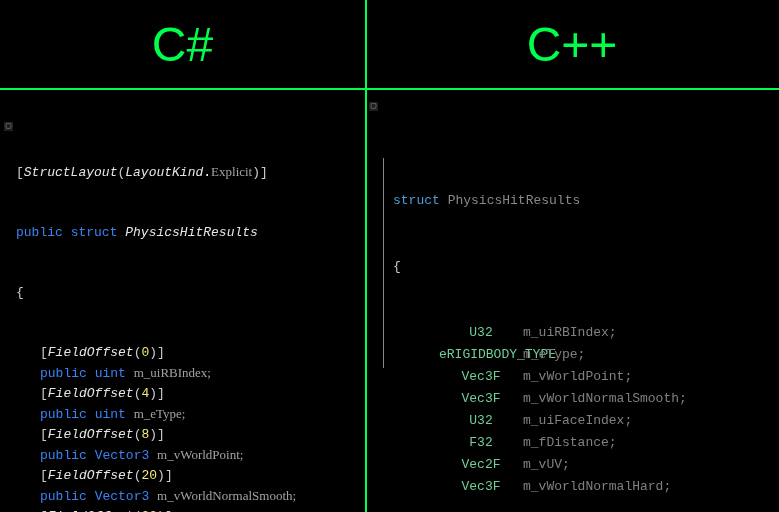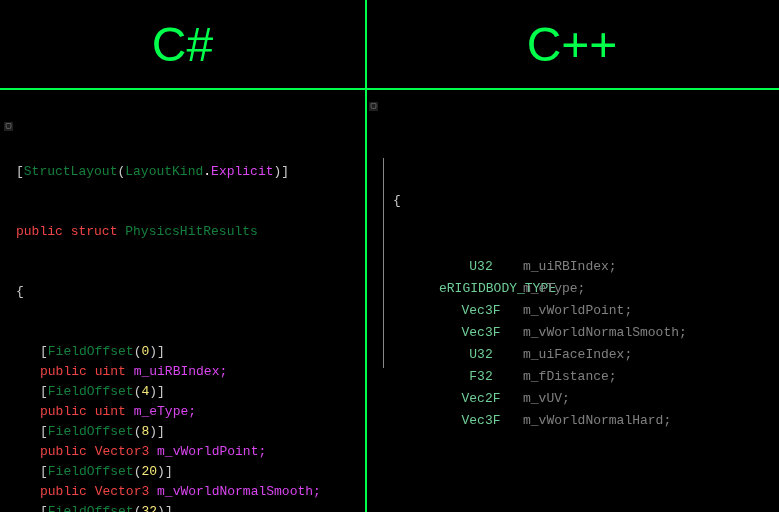--- a/index.html
+++ b/index.html
@@ -70,25 +70,25 @@
     .gutter-mark {
       position: absolute;
       font-size: 9px;
       color: #888;
       background: rgba(80,80,80,0.4);
       width: 9px;
       height: 9px;
       line-height: 9px;
       text-align: center;
     }
-    .kw-cs { color: #ef4444; }
-    .attr { color: #15803d; }
+    .kw-cs { color: #3b82f6; }
+    .attr { color: #e5e5e5; font-style: italic; }
     .attr-dot { color: #ffffff; }
     .num { color: #F5E877; }
-    .field { color: #d946ef; }
+    .field { color: #a3a3a3; font-family: Liberation Serif, serif; }
     .bracket { color: #cccccc; }
     .paren { color: #cccccc; }
     .brace { color: #cccccc; }
     .kw-cpp { color: #4C9CD6; }
     .name-cpp { color: #888888; }
     .indent1 { padding-left: 24px; display: inline-block; }
     .cpp-row { display: flex; text-align: center; }
     .cpp-type-col { width: 130px; color: #6FCF97; padding-left: 46px;}
     .cpp-name-col { color: #808080; }
     .caret-bar {
@@ -121,20 +121,21 @@
     <div><span class="brace">{</span></div>
     <div id="csharp-fields"><div><span class="indent1"></span><span class="bracket">[</span><span class="attr">FieldOffset</span><span class="paren">(</span><span class="num">0</span><span class="paren">)</span><span class="bracket">]</span></div><div><span class="indent1"></span><span class="kw-cs">public</span> <span class="kw-cs">uint</span> <span class="field">m_uiRBIndex;</span></div><div><span class="indent1"></span><span class="bracket">[</span><span class="attr">FieldOffset</span><span class="paren">(</span><span class="num">4</span><span class="paren">)</span><span class="bracket">]</span></div><div><span class="indent1"></span><span class="kw-cs">public</span> <span class="kw-cs">uint</span> <span class="field">m_eType;</span></div><div><span class="indent1"></span><span class="bracket">[</span><span class="attr">FieldOffset</span><span class="paren">(</span><span class="num">8</span><span class="paren">)</span><span class="bracket">]</span></div><div><span class="indent1"></span><span class="kw-cs">public</span> <span class="kw-cs">Vector3</span> <span class="field">m_vWorldPoint;</span></div><div><span class="indent1"></span><span class="bracket">[</span><span class="attr">FieldOffset</span><span class="paren">(</span><span class="num">20</span><span class="paren">)</span><span class="bracket">]</span></div><div><span class="indent1"></span><span class="kw-cs">public</span> <span class="kw-cs">Vector3</span> <span class="field">m_vWorldNormalSmooth;</span></div><div><span class="indent1"></span><span class="bracket">[</span><span class="attr">FieldOffset</span><span class="paren">(</span><span class="num">32</span><span class="paren">)</span><span class="bracket">]</span></div></div>
     
   </div>
 
   <div class="code-panel right-panel">
     <div class="gutter">
       <div class="gutter-mark" style="top:0px;">▢</div>
     </div>
     <div class="caret-bar"></div>
+    <div><span class="kw-cpp">struct</span> <span class="name-cpp">PhysicsHitResults</span></div>
     <div><span class="brace">{</span></div>
     <div id="cpp-fields"><div class="cpp-row"><span class="cpp-type-col">U32</span><span class="cpp-name-col">m_uiRBIndex;</span></div><div class="cpp-row"><span class="cpp-type-col">eRIGIDBODY_TYPE</span><span class="cpp-name-col">m_eType;</span></div><div class="cpp-row"><span class="cpp-type-col">Vec3F</span><span class="cpp-name-col">m_vWorldPoint;</span></div><div class="cpp-row"><span class="cpp-type-col">Vec3F</span><span class="cpp-name-col">m_vWorldNormalSmooth;</span></div><div class="cpp-row"><span class="cpp-type-col">U32</span><span class="cpp-name-col">m_uiFaceIndex;</span></div><div class="cpp-row"><span class="cpp-type-col">F32</span><span class="cpp-name-col">m_fDistance;</span></div><div class="cpp-row"><span class="cpp-type-col">Vec2F</span><span class="cpp-name-col">m_vUV;</span></div><div class="cpp-row"><span class="cpp-type-col">Vec3F</span><span class="cpp-name-col">m_vWorldNormalHard;</span></div></div>
     
   </div>
 
   <div class="divider-v"></div>
   <div class="divider-h"></div>
 </div>
 
 </body></html>

